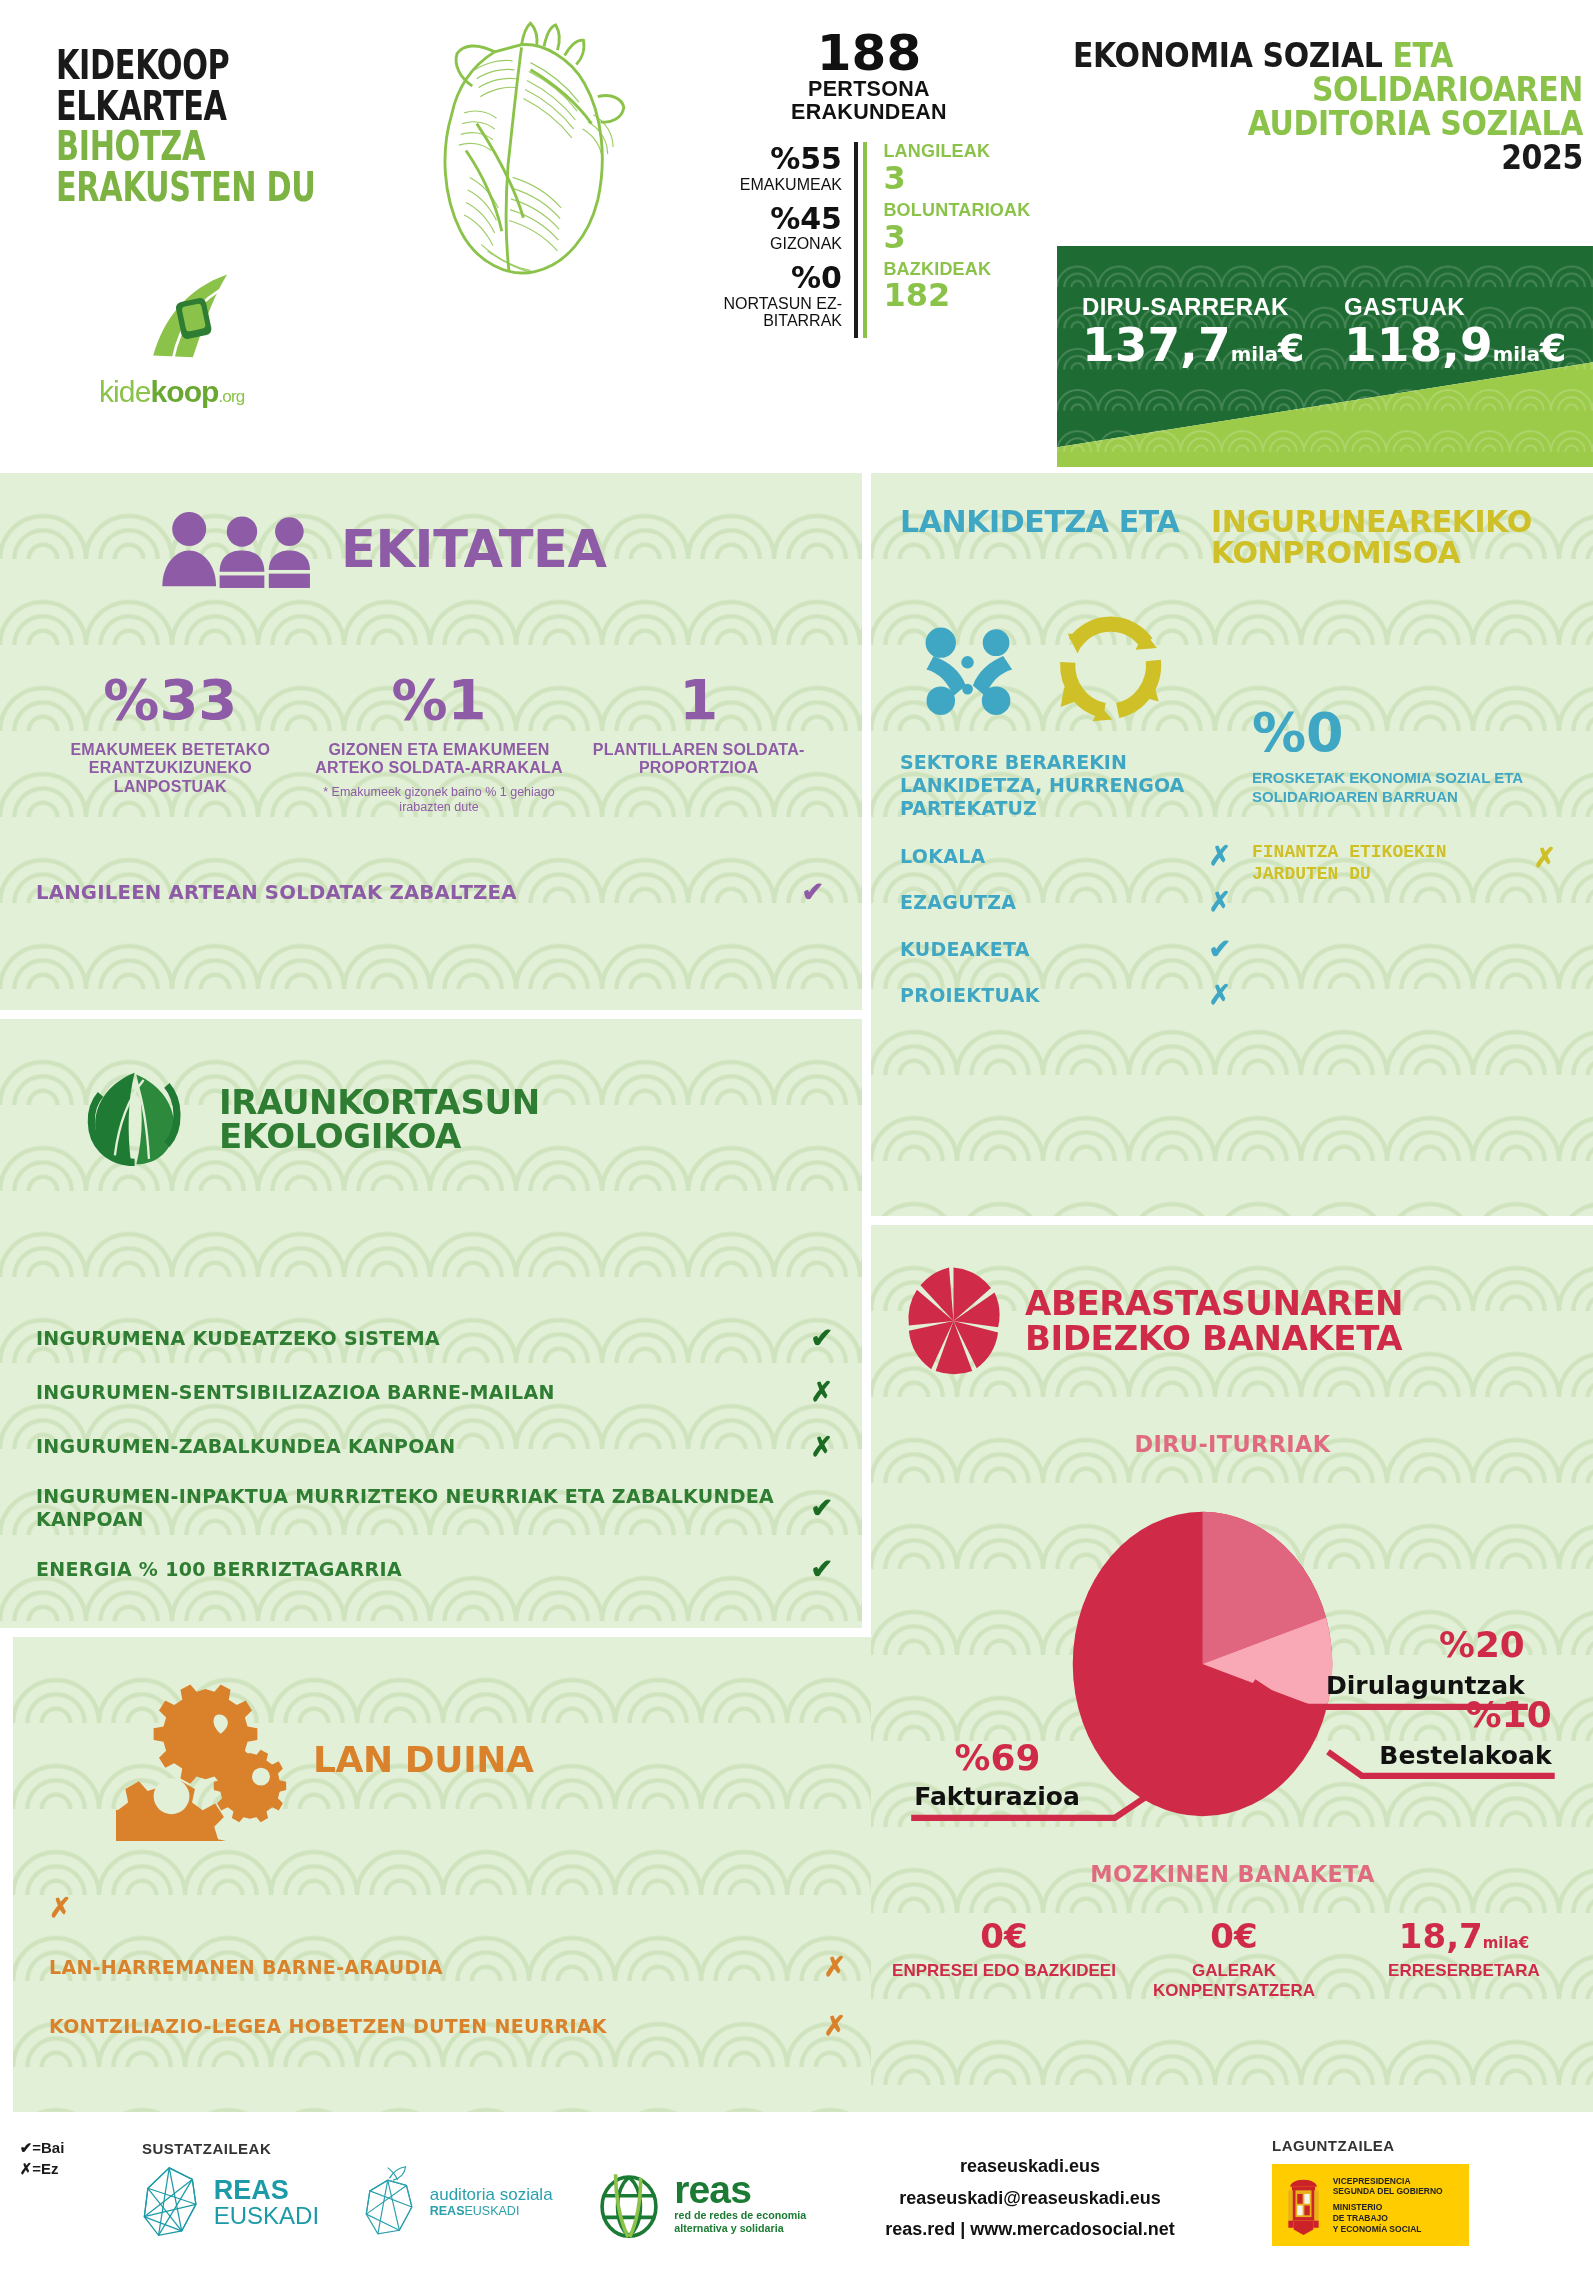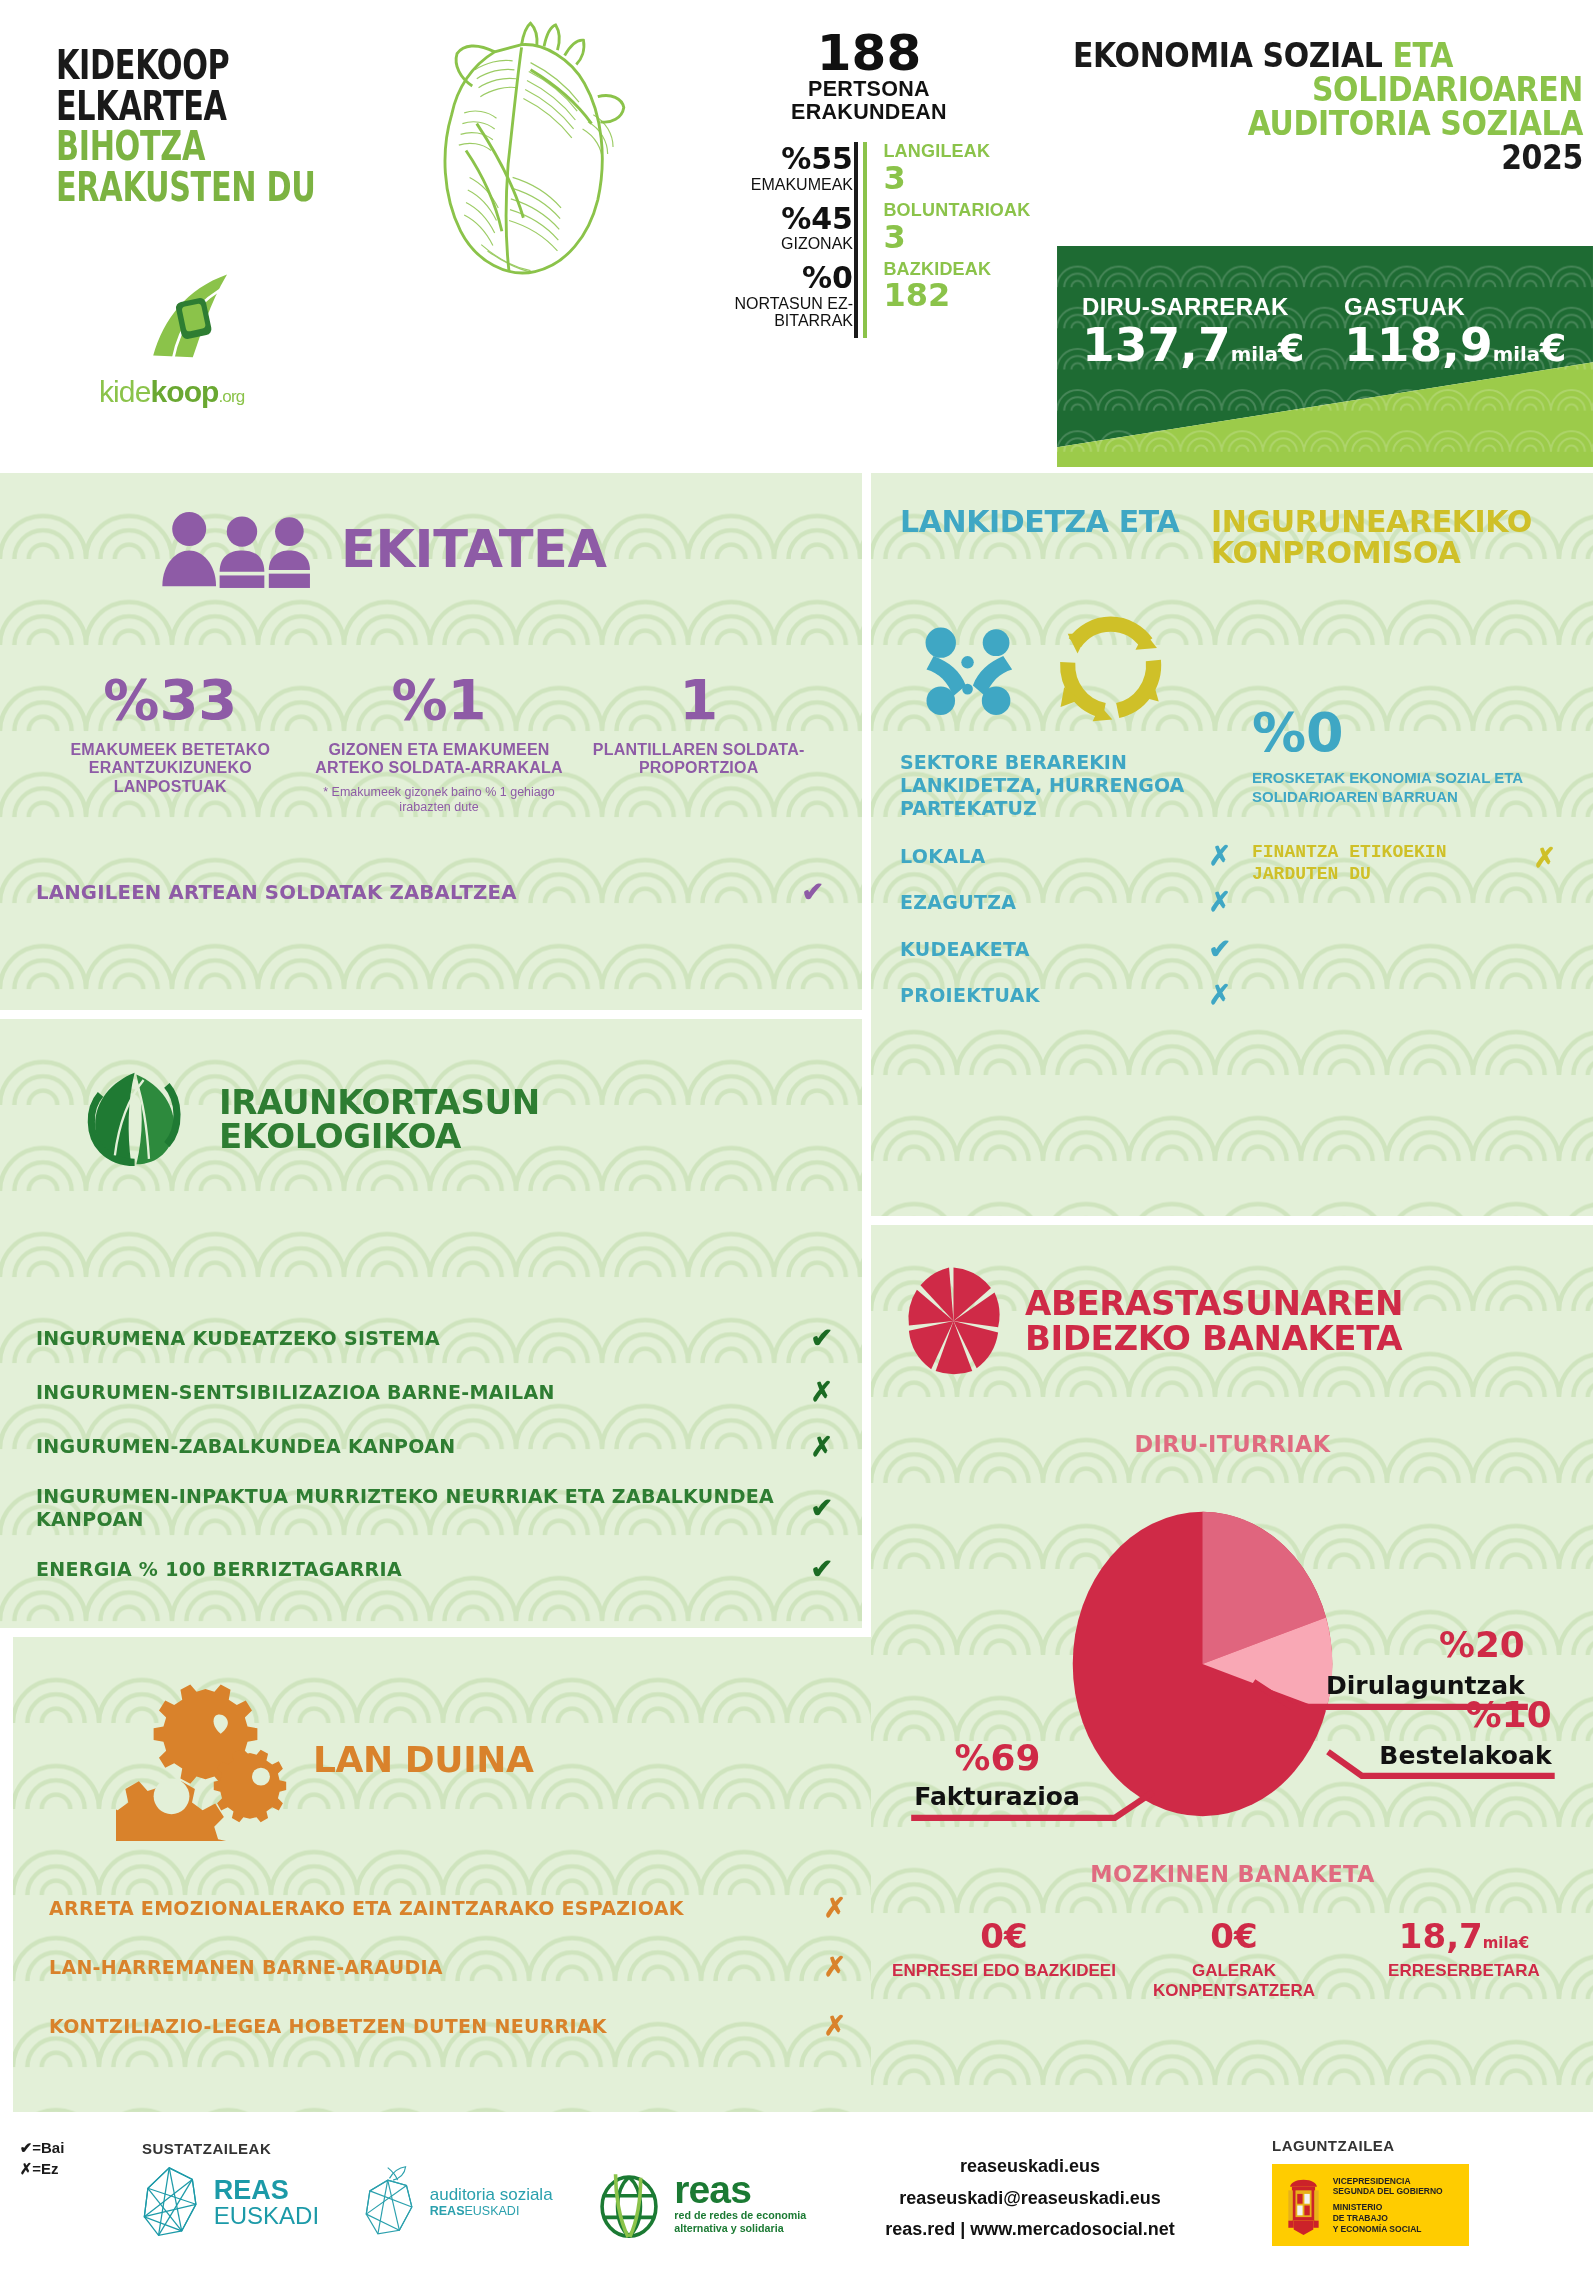--- a/index.html
+++ b/index.html
@@ -28,21 +28,21 @@
   .kk-word .dotorg { font-size:17px; color:#8bc34a;}
 
   .heart { position: absolute; left: 387px; top: 16px; width: 262px; height: 269px; }
 
   
   .stats { position: absolute; left: 681px; top: 30px; width: 376px; }
   .stat-big { text-align:center; font-size:50px; font-weight:900; color:#111; line-height:0.95;
               font-family:"DejaVu Sans",sans-serif;}
   .stat-big-sub { text-align:center; font-size:21.5px; font-weight:700; color:#111; line-height:1.08; letter-spacing:0.3px;}
   .stat-cols { display:flex; margin-top:18px; }
-  .stat-left { width:177px; text-align:right; padding-right:1px; border-right:4.5px solid #1a1a1a;}
+  .stat-left { width:177px; text-align:right; padding-right:12px; border-right:4.5px solid #1a1a1a;}
   .stat-right { padding-left:16px; border-left:4.5px solid #8bc34a; margin-left:5.4px;}
   .sl-num { font-size:30px; font-weight:900; color:#111; line-height:1.16; font-family:"DejaVu Sans",sans-serif;}
   .sl-lab { font-size:16px; font-weight:400; color:#111; line-height:1.06; margin-bottom:8px;}
   .sr-lab { font-size:18px; font-weight:800; color:#8bc34a; line-height:1.1; letter-spacing:0.2px;}
   .sr-num { font-size:32px; font-weight:900; color:#8bc34a; line-height:1.05; margin-bottom:5.4px; font-family:"DejaVu Sans",sans-serif;}
 
   
   .hdr-right { position:absolute; left:1057px; top:0; width:536px; height:467px; overflow:hidden;}
   .hr-title { position:absolute; left:16px; top:38px; width:510px; text-align:left;}
   .hr-l { font-weight:900; font-family:"DejaVu Sans",sans-serif; line-height:1.0; font-size:34px; letter-spacing:-0.4px; transform:scaleX(0.88); transform-origin:left center;}
@@ -488,21 +488,20 @@
       </g>
       <path d="M125 48 c0-10 -16-14 -16-2 0 8 8 14 8 14 s8-6 8-12 z" fill="#e3f0d8"></path>
       <circle cx="62" cy="130" r="20" fill="#e3f0d8"></circle>
       <circle cx="162" cy="108" r="10" fill="#e3f0d8"></circle>
     </svg>
     <div class="sec-title ld-title">LAN DUINA</div>
   </div>
 
   <div class="ld-list">
     <div class="ld-item">
-      <div class="ld-lab">ARRETA EMOZIONALERAKO ETA ZAINTZARAKO ESPAZIOAK</div>
       <div class="mark mark-orange">✗</div>
     </div>
     <div class="ld-item">
       <div class="ld-lab">LAN-HARREMANEN BARNE-ARAUDIA</div>
       <div class="mark mark-orange">✗</div>
     </div>
     <div class="ld-item">
       <div class="ld-lab">KONTZILIAZIO-LEGEA HOBETZEN DUTEN NEURRIAK</div>
       <div class="mark mark-orange">✗</div>
     </div>

